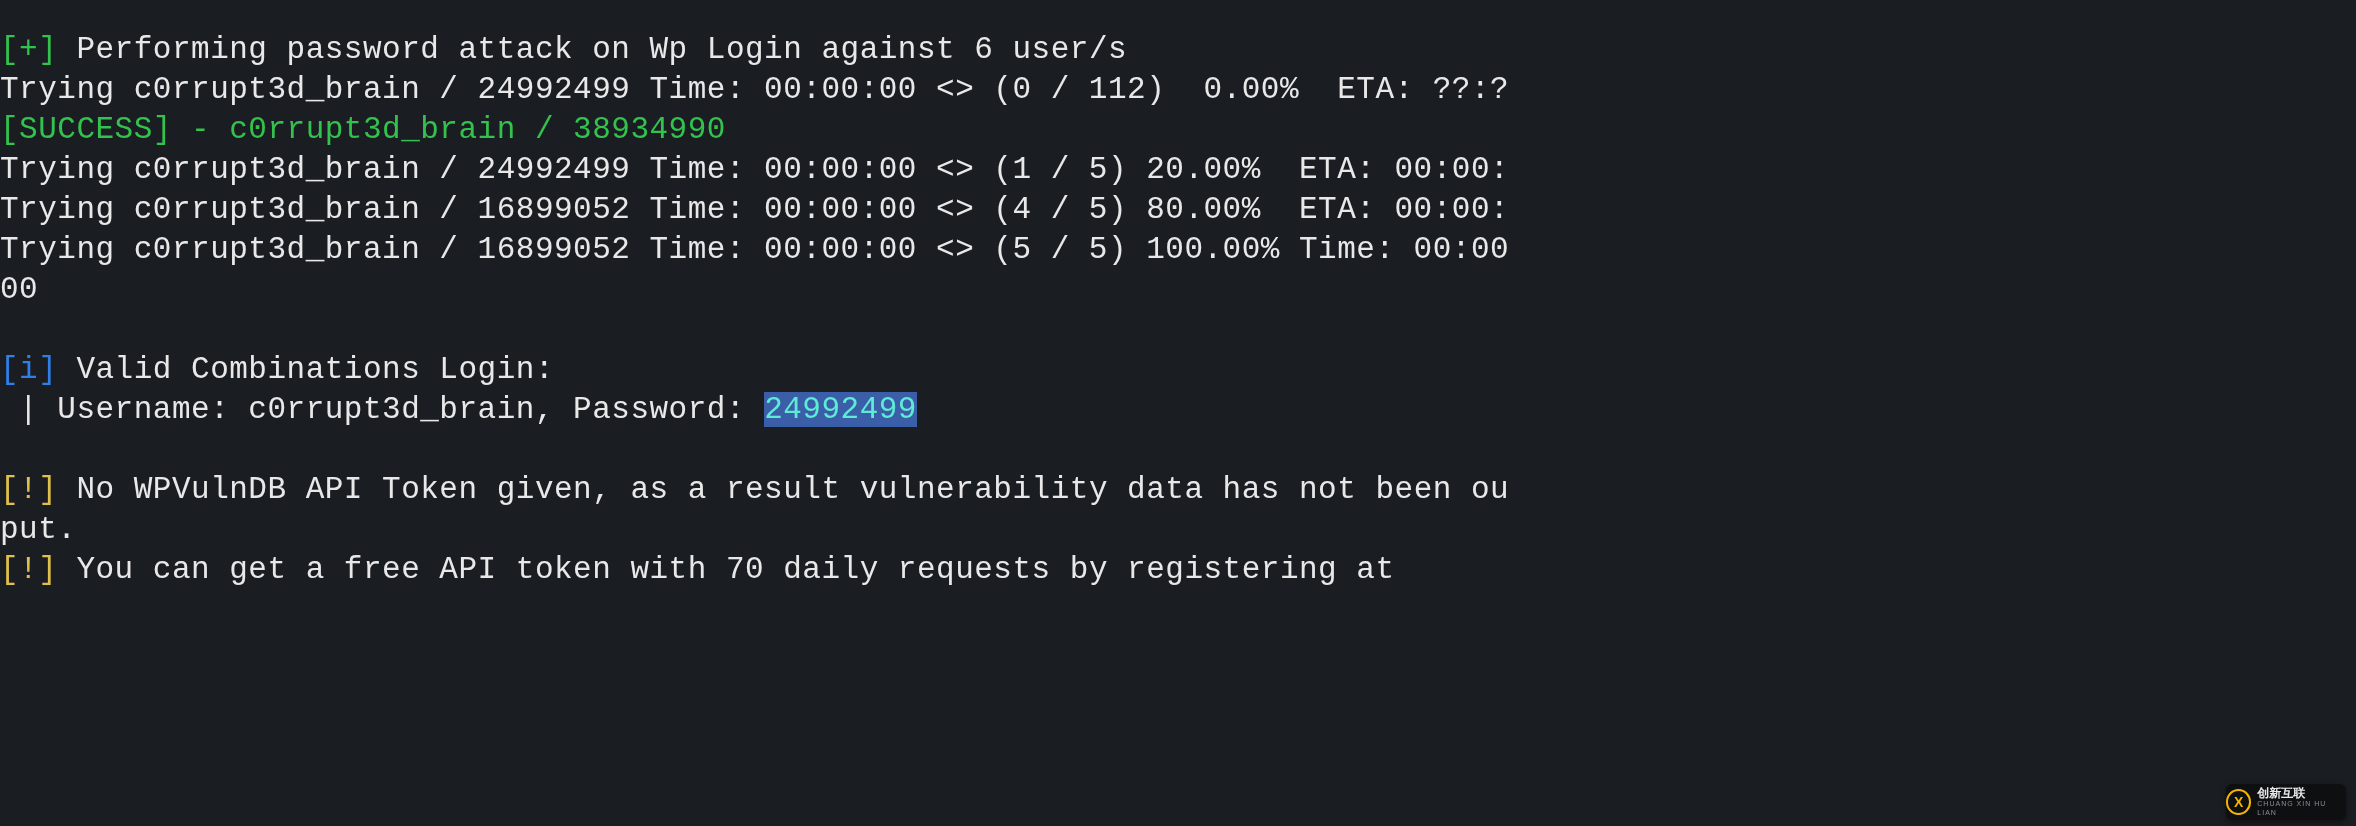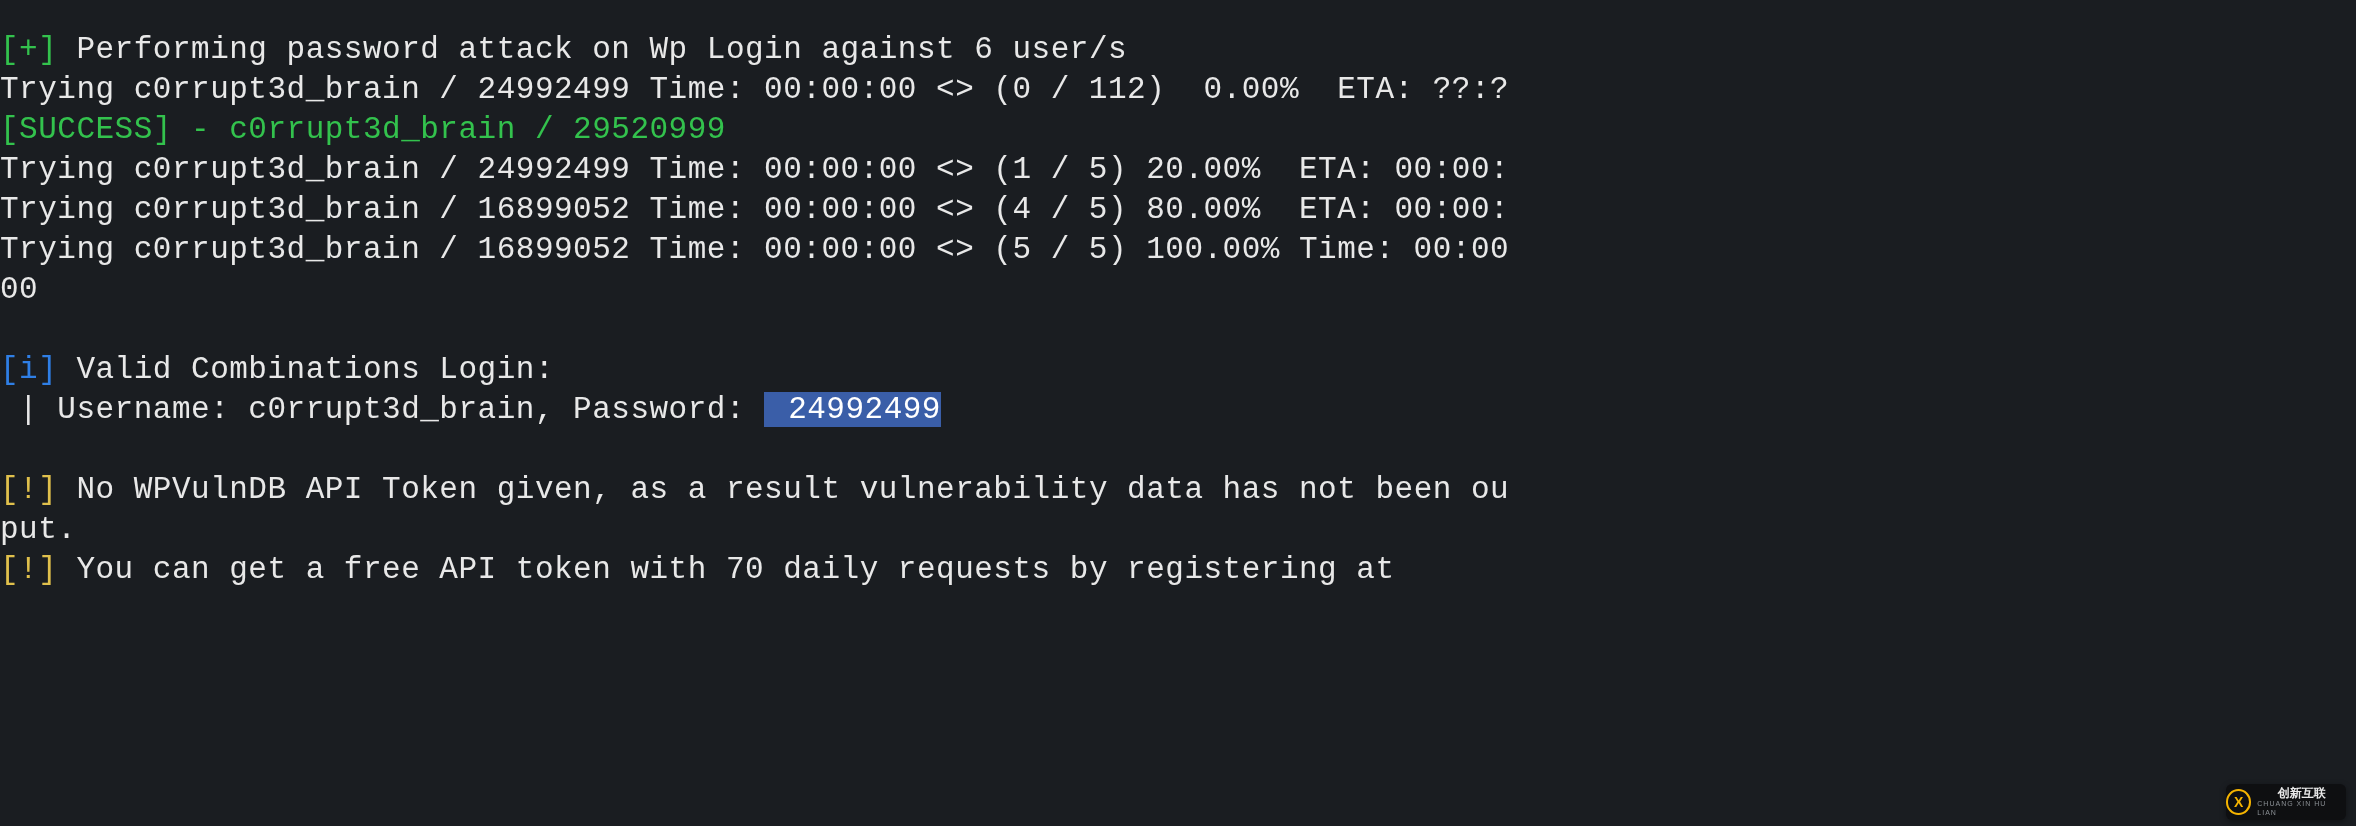--- a/index.html
+++ b/index.html
@@ -18,22 +18,21 @@
     line-height:40px;
     letter-spacing:0.5px;
     color:#e8e8e8;
     white-space:pre;
   }
   .green{color:#33c24d;}
   .blue{color:#2f7fe6;}
   .yellow{color:#e0c04c;}
   .sel{
     background:#3a5ea8;
-    color:#ffffff;
-    padding-left:24px;
+    color:#5eead4;
   }
   .watermark{
     position:absolute;
     right:10px;
     bottom:6px;
     width:120px;
     height:36px;
     background:#0e0f11;
     border-radius:6px;
     box-shadow:0 2px 6px rgba(0,0,0,.4);
@@ -46,34 +45,33 @@
     width:22px;height:22px;
     border:2px solid #f5b400;
     border-radius:50%;
     display:flex;align-items:center;justify-content:center;
     color:#f5b400;font:700 14px/1 sans-serif;
   }
   .watermark .wm-text{
     display:flex;flex-direction:column;
     font:700 12px/12px "Microsoft YaHei","PingFang SC",sans-serif;
     color:#e8e8e8;
-    align-items:center;
   }
   .watermark .wm-sub{
     font:400 7px/9px sans-serif;
     color:#8a8f94;
     letter-spacing:1px;
   }
 </style>
 </head>
 <body>
 
 <pre class="term"><span><span class="green">[+]</span><span> Performing password attack on Wp Login against 6 user/s</span></span>
 <span>Trying c0rrupt3d_brain / 24992499 Time: 00:00:00 &lt;&gt; (0 / 112)  0.00%  ETA: ??:?</span>
-<span class="green">[SUCCESS] - c0rrupt3d_brain / 29520999</span>
+<span class="green">[SUCCESS] - c0rrupt3d_brain / 38934990</span>
 <span>Trying c0rrupt3d_brain / 24992499 Time: 00:00:00 &lt;&gt; (1 / 5) 20.00%  ETA: 00:00:</span>
 <span>Trying c0rrupt3d_brain / 16899052 Time: 00:00:00 &lt;&gt; (4 / 5) 80.00%  ETA: 00:00:</span>
 <span>Trying c0rrupt3d_brain / 16899052 Time: 00:00:00 &lt;&gt; (5 / 5) 100.00% Time: 00:00</span>
 <span>00</span>
 <span></span>
 <span><span class="blue">[i]</span><span> Valid Combinations Login:</span></span>
 <span><span> | Username: c0rrupt3d_brain, Password: </span><span class="sel">24992499</span></span>
 <span></span>
 <span><span class="yellow">[!]</span><span> No WPVulnDB API Token given, as a result vulnerability data has not been ou</span></span>
 <span>put.</span>

